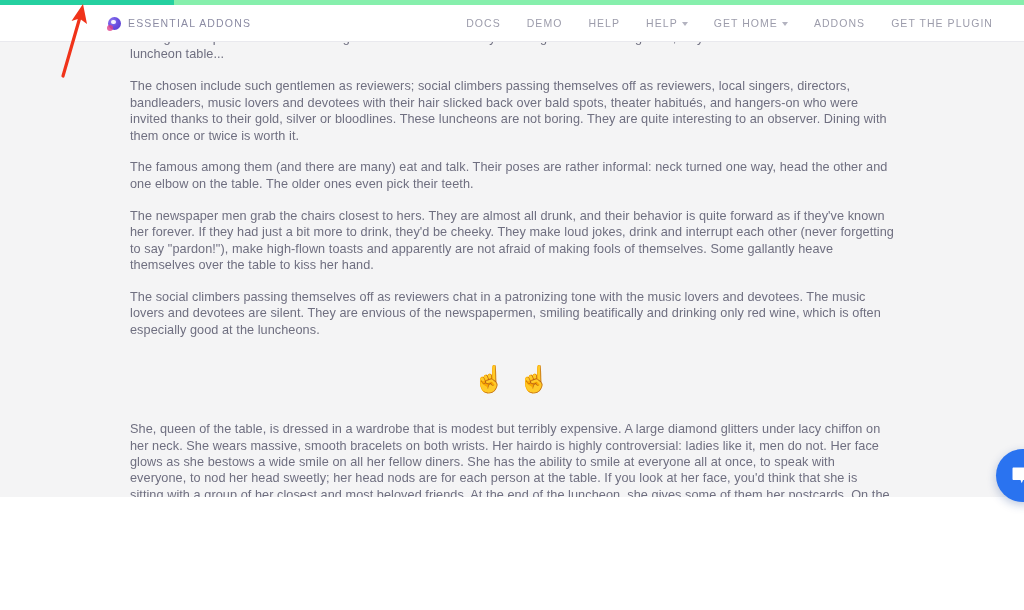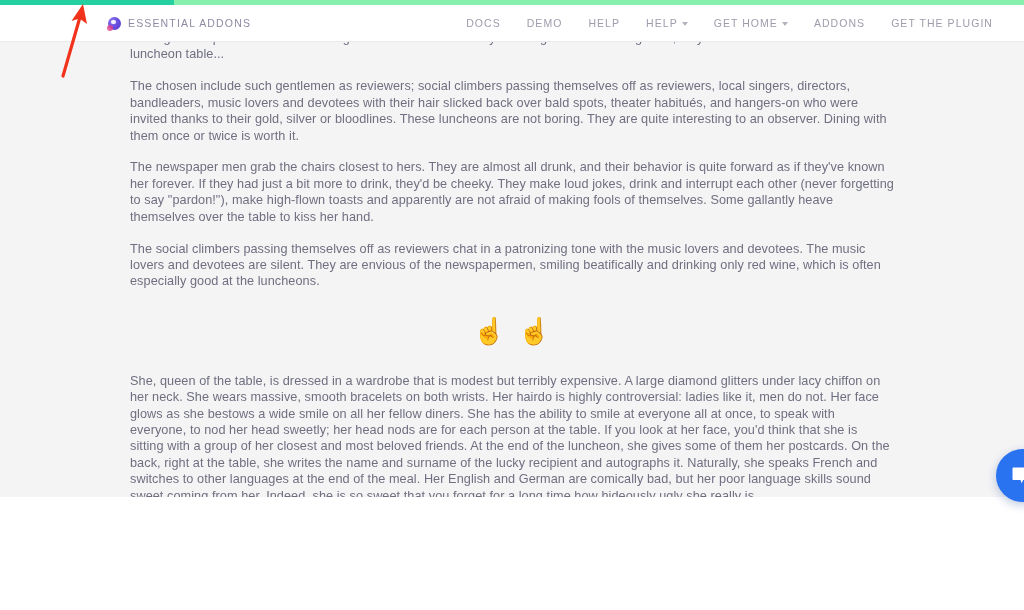--- a/index.html
+++ b/index.html
@@ -272,20 +272,21 @@
 
     </nav>
   </header>
 
   <div id="content-viewport">
     <div id="content-inner">
       <article class="article">
 
         <p class="body-text">leaving one capital for another. Getting an invitation isn't as easy as it might seem at first glance; only the chosen few sit around her luncheon table...</p>
         <p class="body-text">The chosen include such gentlemen as reviewers; social climbers passing themselves off as reviewers, local singers, directors, bandleaders, music lovers and devotees with their hair slicked back over bald spots, theater habitués, and hangers-on who were invited thanks to their gold, silver or bloodlines. These luncheons are not boring. They are quite interesting to an observer. Dining with them once or twice is worth it.</p>
+        <p class="body-text">The famous among them (and there are many) eat and talk. Their poses are rather informal: neck turned one way, head the other and one elbow on the table. The older ones even pick their teeth.</p>
         <p class="body-text">The newspaper men grab the chairs closest to hers. They are almost all drunk, and their behavior is quite forward as if they've known her forever. If they had just a bit more to drink, they'd be cheeky. They make loud jokes, drink and interrupt each other (never forgetting to say "pardon!"), make high-flown toasts and apparently are not afraid of making fools of themselves. Some gallantly heave themselves over the table to kiss her hand.</p>
         <p class="body-text">The social climbers passing themselves off as reviewers chat in a patronizing tone with the music lovers and devotees. The music lovers and devotees are silent. They are envious of the newspapermen, smiling beatifically and drinking only red wine, which is often especially good at the luncheons.</p>
 
         <h2 class="section-heading">
           <span class="point-emoji">☝</span>
           <span class="point-emoji">☝</span>
         </h2>
 
         <p class="body-text">She, queen of the table, is dressed in a wardrobe that is modest but terribly expensive. A large diamond glitters under lacy chiffon on her neck. She wears massive, smooth bracelets on both wrists. Her hairdo is highly controversial: ladies like it, men do not. Her face glows as she bestows a wide smile on all her fellow diners. She has the ability to smile at everyone all at once, to speak with everyone, to nod her head sweetly; her head nods are for each person at the table. If you look at her face, you'd think that she is sitting with a group of her closest and most beloved friends. At the end of the luncheon, she gives some of them her postcards. On the back, right at the table, she writes the name and surname of the lucky recipient and autographs it. Naturally, she speaks French and switches to other languages at the end of the meal. Her English and German are comically bad, but her poor language skills sound sweet coming from her. Indeed, she is so sweet that you forget for a long time how hideously ugly she really is.</p>
 

